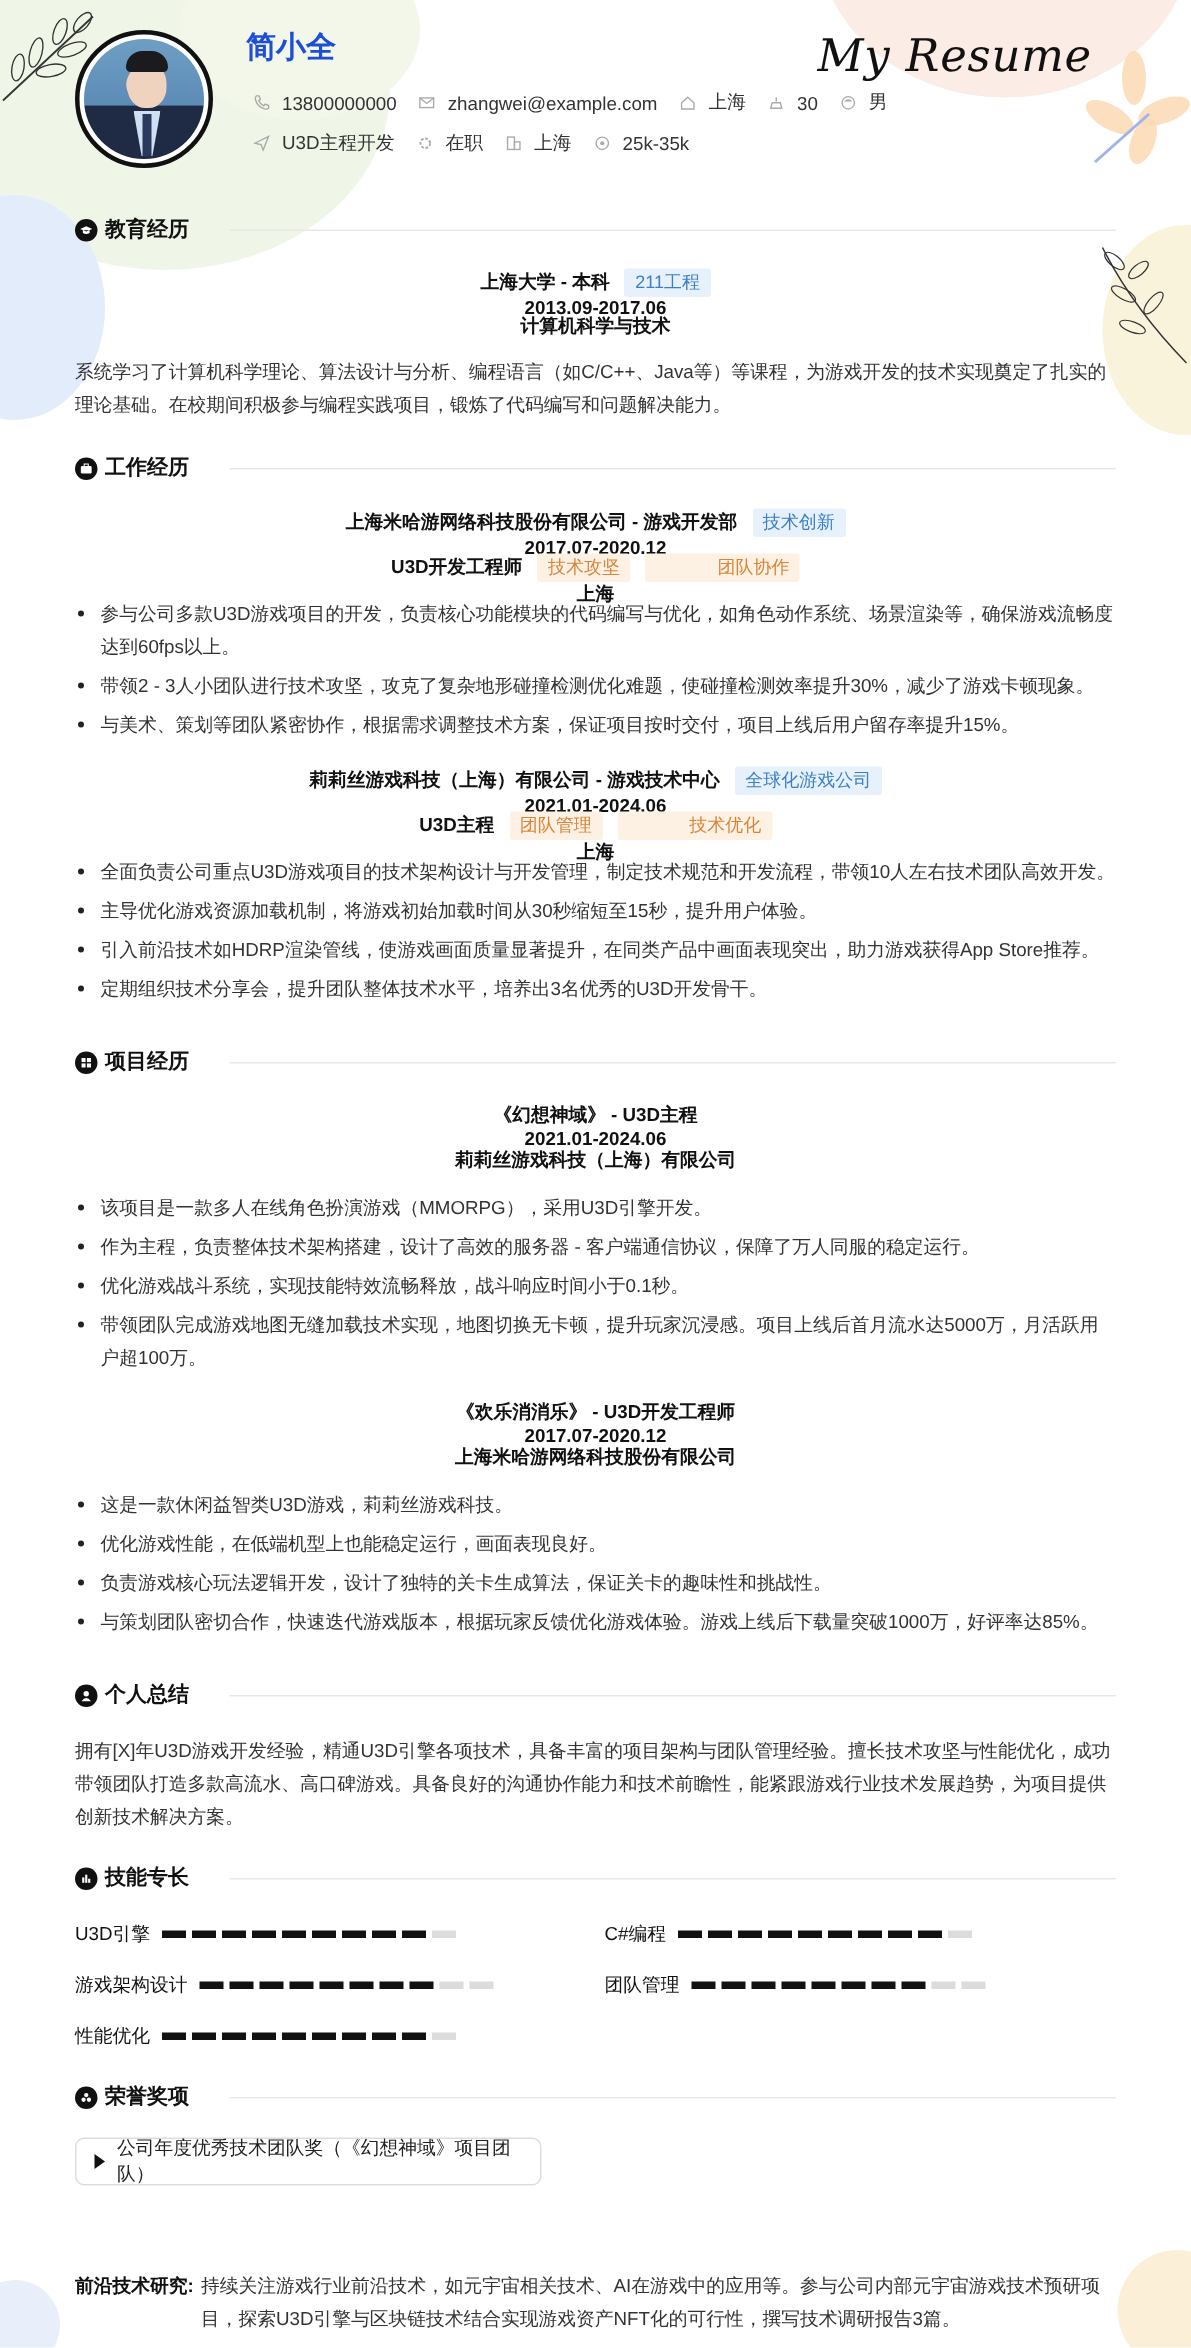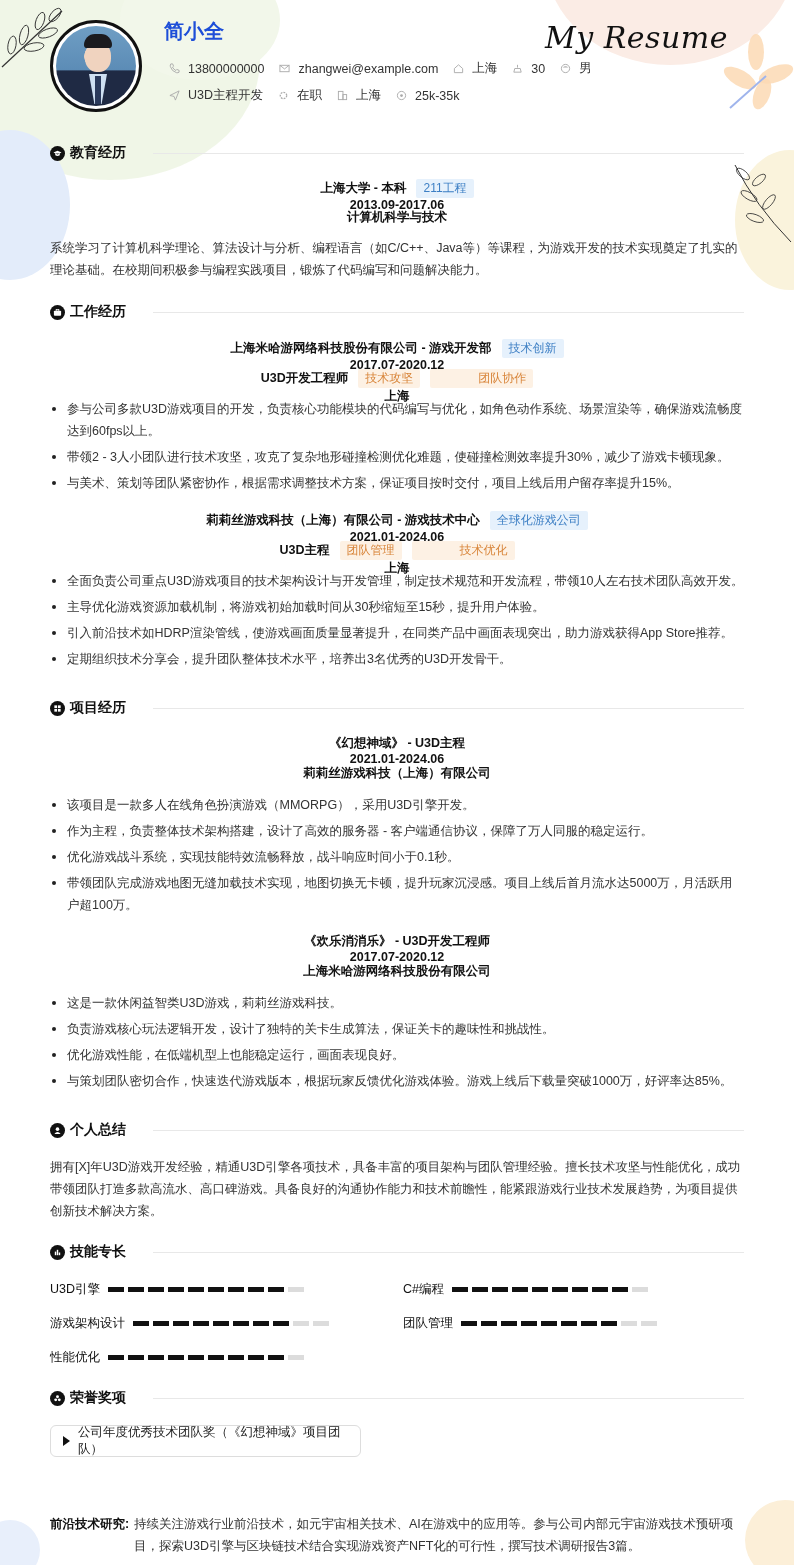--- a/index.html
+++ b/index.html
@@ -308,22 +308,22 @@
 
   <div class="row" style="top:235px">
     <span class="bold">《欢乐消消乐》 - U3D开发工程师</span>
     <span class="date">2017.07-2020.12</span>
   </div>
   <div class="row" style="top:265px">
     <span class="bold">上海米哈游网络科技股份有限公司</span>
   </div>
   <ul class="bullets" style="top:294px">
     <li>这是一款休闲益智类U3D游戏，莉莉丝游戏科技。</li>
+    <li>优化游戏性能，在低端机型上也能稳定运行，画面表现良好。</li>
     <li>负责游戏核心玩法逻辑开发，设计了独特的关卡生成算法，保证关卡的趣味性和挑战性。</li>
-    <li>优化游戏性能，在低端机型上也能稳定运行，画面表现良好。</li>
     <li>与策划团队密切合作，快速迭代游戏版本，根据玩家反馈优化游戏体验。游戏上线后下载量突破1000万，好评率达85%。</li>
   </ul>
 </div>
 
 <div class="section" style="top:1120px;height:110px">
   <div class="sec-head">
     <span class="sec-icon">
         <svg viewBox="0 0 10 10">
           <circle cx="5" cy="3.5" r="2" fill="#fff"></circle>
           <path d="M1.5 9 Q5 4.5 8.5 9Z" fill="#fff"></path>

